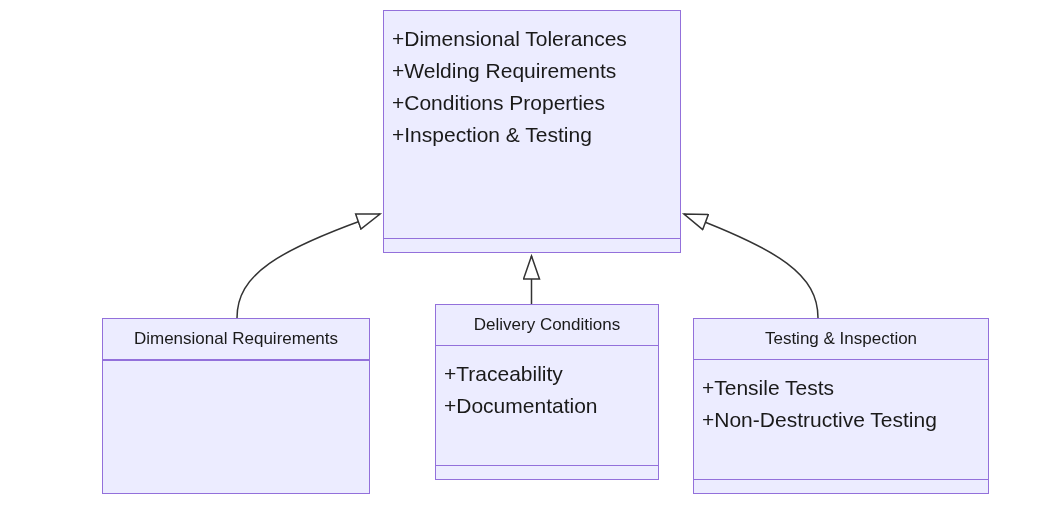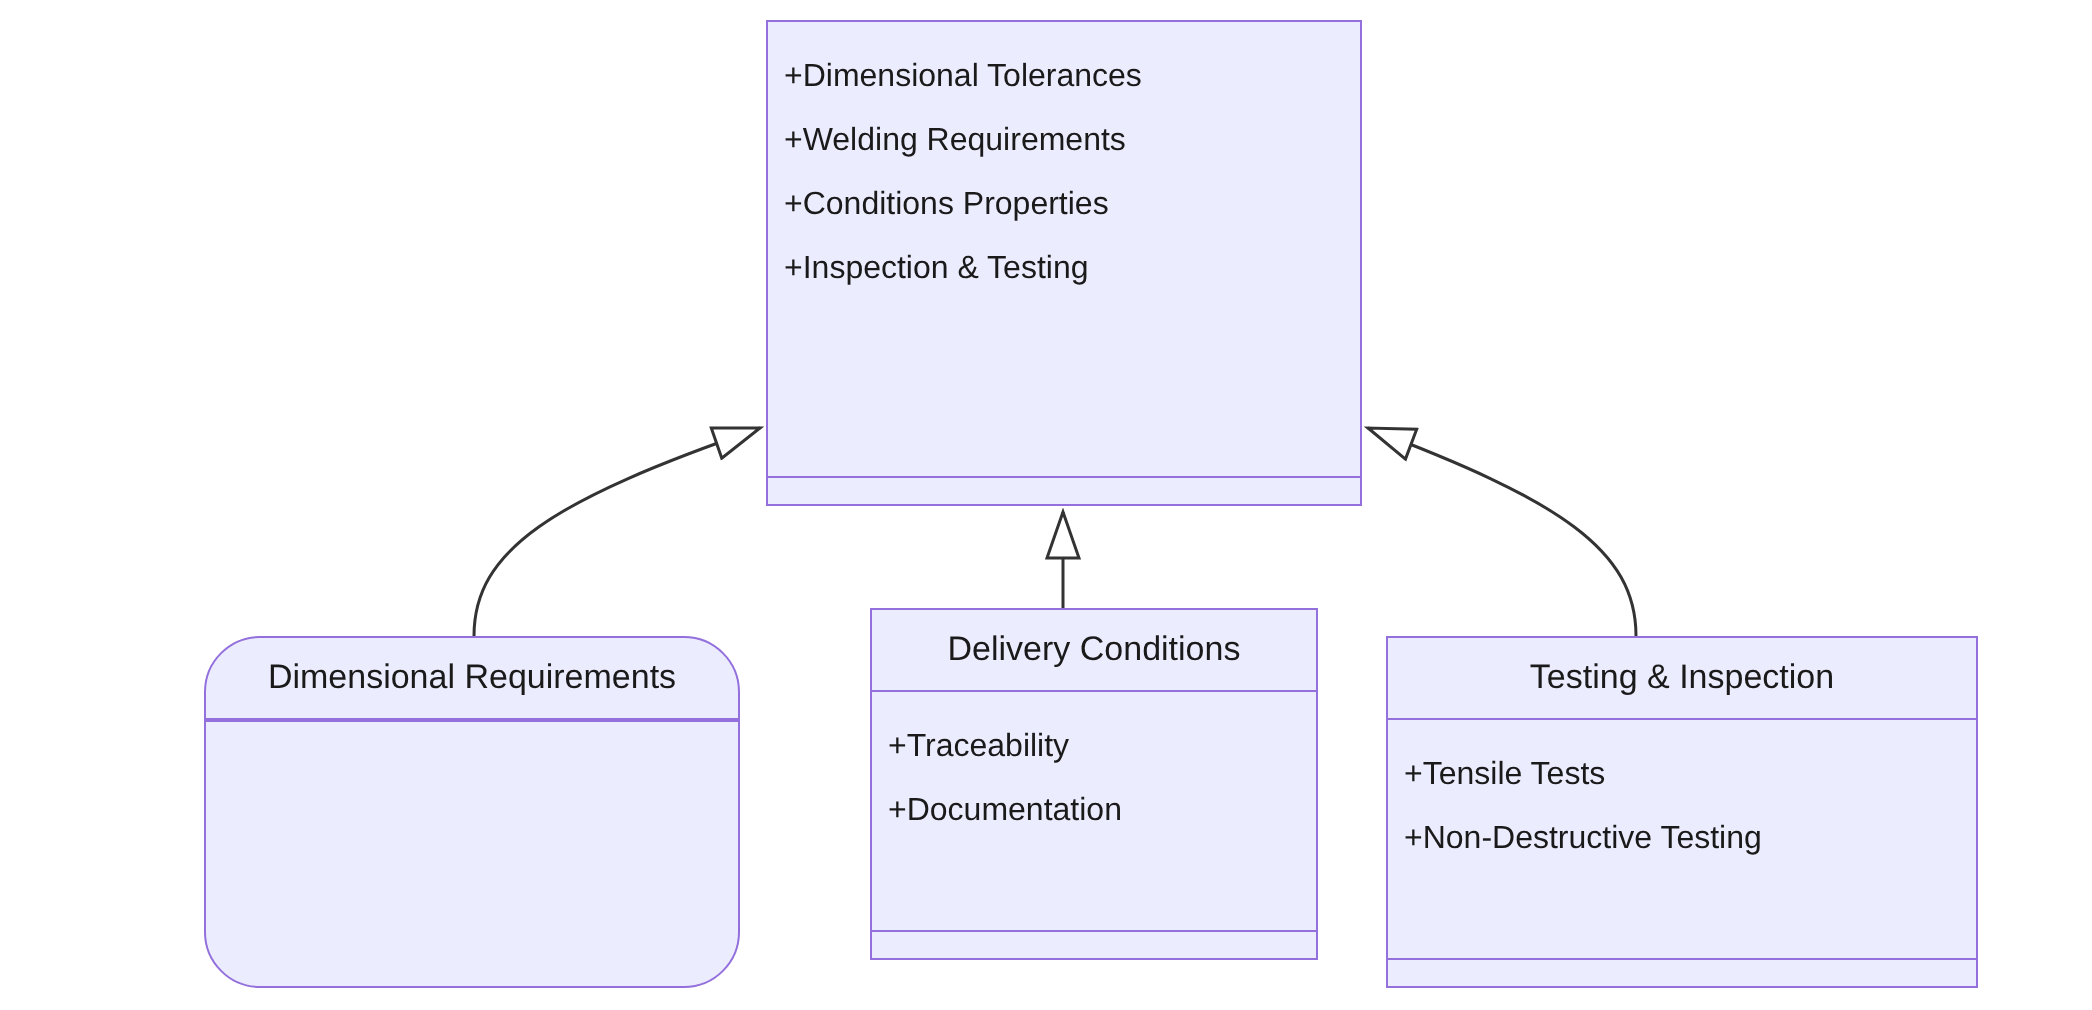--- a/index.html
+++ b/index.html
@@ -36,21 +36,21 @@
     border-bottom: 1px solid var(--node-border, #9370DB);
     display: flex;
     align-items: center;
     justify-content: center;
     font-size: 17px;
     white-space: nowrap;
   }
   .class-attrs {
     flex: 1 1 auto;
     padding: 12px 6px 0 8px;
-    font-size: 16px;
+    font-size: 21px;
     overflow: hidden;
   }
   .attr-row {
     line-height: 32px;
     white-space: nowrap;
   }
   .class-methods {
     flex: 0 0 auto;
     height: 13px;
     border-top: 1px solid var(--node-border, #9370DB);
@@ -75,21 +75,21 @@
   <div class="class-box" style="left:383px; top:10px; width:298px; height:243px;">
     <div class="class-attrs">
         <div class="attr-row">+Dimensional Tolerances</div>
         <div class="attr-row">+Welding Requirements</div>
         <div class="attr-row">+Conditions Properties</div>
         <div class="attr-row">+Inspection &amp; Testing</div>
       </div>
     <div class="class-methods"></div>
   </div>
 
-  <div class="class-box" style="left:102px; top:318px; width:268px; height:176px;border-radius:28px;">
+  <div class="class-box" style="left:102px; top:318px; width:268px; height:176px;">
     <div class="class-title">Dimensional Requirements</div>
     <div class="class-methods"></div>
   </div>
 
   <div class="class-box" style="left:435px; top:304px; width:224px; height:176px;">
     <div class="class-title">Delivery Conditions</div>
     <div class="class-attrs">
         <div class="attr-row">+Traceability</div>
         <div class="attr-row">+Documentation</div>
       </div>

